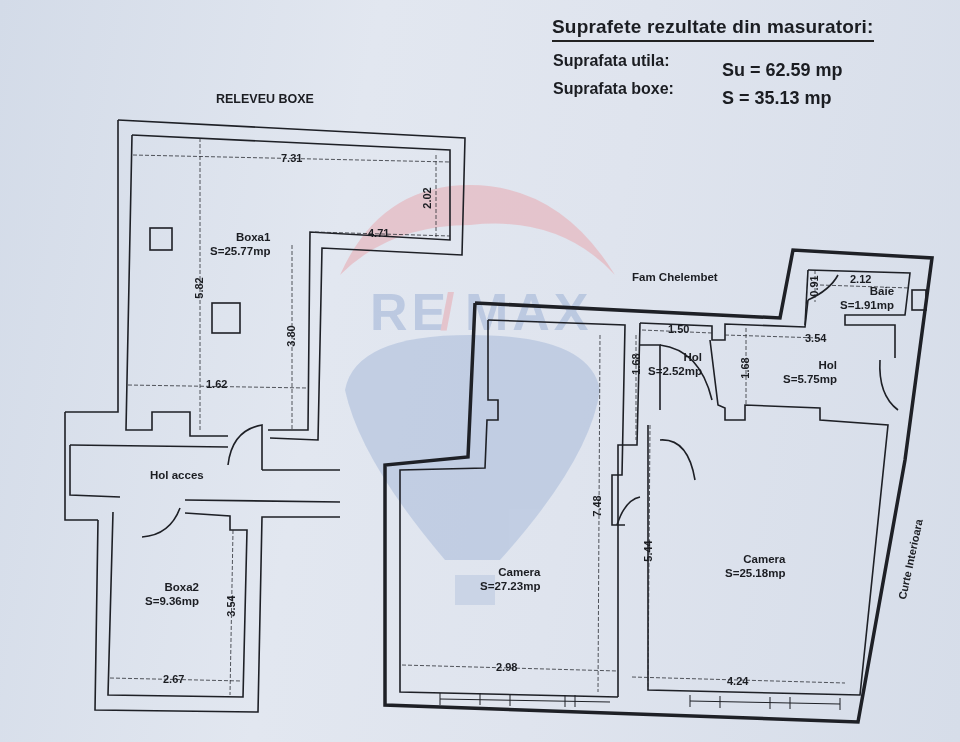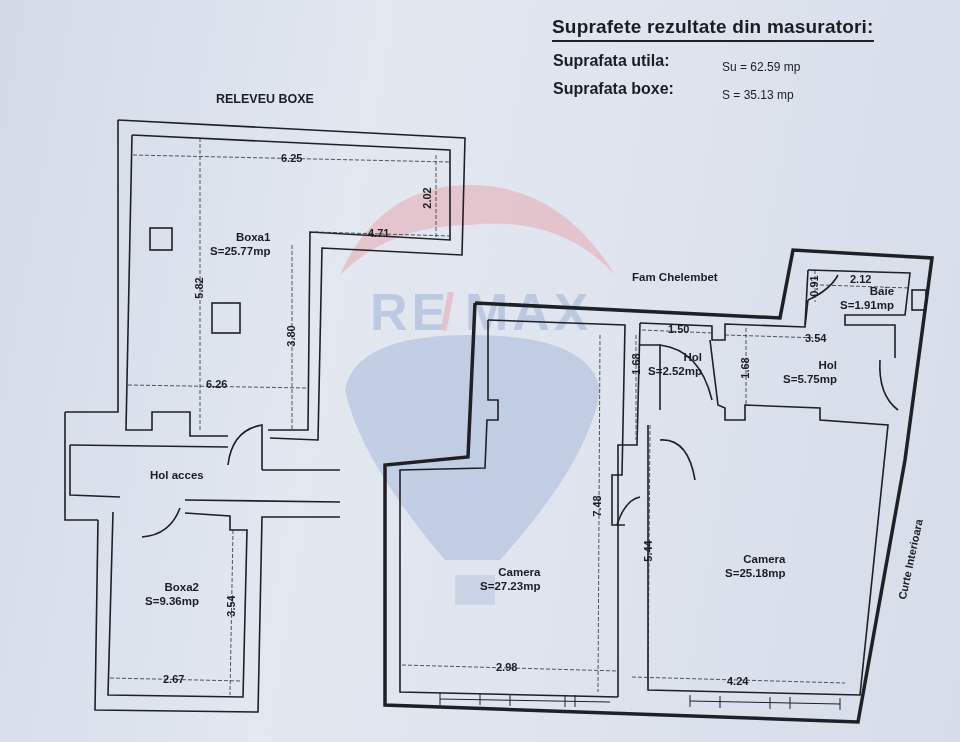--- a/index.html
+++ b/index.html
@@ -3,21 +3,21 @@
 <meta charset="utf-8">
 <style>
   html,body{margin:0;padding:0;}
   body{width:960px;height:742px;overflow:hidden;background:#dde3ee;font-family:"Liberation Sans",sans-serif;position:relative;}
   .paper{position:absolute;left:0;top:0;width:960px;height:742px;
     background:linear-gradient(100deg,#d3dbe8 0%,#e2e7f0 35%,#dfe4ee 60%,#d6dde9 100%);}
   svg{position:absolute;left:0;top:0;}
   .t{position:absolute;color:#1b1d22;white-space:nowrap;}
   .hdr-title{left:552px;top:16px;font-size:19px;font-weight:bold;border-bottom:2px solid #222;padding-bottom:2px;letter-spacing:0.2px;}
   .hdr-l{font-size:16px;font-weight:bold;}
-  .hdr-v{font-size:12px;font-weight:normal;}
+  .hdr-v{font-size:18px;font-weight:bold;}
   .lbl{font-size:11.5px;font-weight:bold;text-align:right;line-height:14px;}
   .dim{font-size:11px;font-weight:bold;background:transparent;}
   .vert{transform:rotate(-90deg);transform-origin:center center;}
   .curte{transform:rotate(-78deg);transform-origin:left top;font-size:11px;font-weight:bold;}
 </style>
 </head>
 <body>
 
 <div class="paper"></div>
 
@@ -113,26 +113,26 @@
 <div class="t" style="left:216px;top:92px;font-size:12.5px;font-weight:bold;">RELEVEU BOXE</div>
 <div class="t lbl" style="left:210px;top:230px;">
   <div>Boxa1</div>
   <div>S=25.77mp</div>
 </div>
 <div class="t lbl" style="left:150px;top:468px;">Hol acces</div>
 <div class="t lbl" style="left:145px;top:580px;">
   <div>Boxa2</div>
   <div>S=9.36mp</div>
 </div>
-<div class="t dim" style="left:281px;top:152px;">6.25</div>
+<div class="t dim" style="left:281px;top:152px;">7.31</div>
 <div class="t dim vert" style="left:416px;top:192px;">2.02</div>
 <div class="t dim" style="left:368px;top:227px;">4.71</div>
 <div class="t dim vert" style="left:188px;top:282px;">5.82</div>
 <div class="t dim vert" style="left:280px;top:330px;">3.80</div>
-<div class="t dim" style="left:206px;top:378px;">6.26</div>
+<div class="t dim" style="left:206px;top:378px;">1.62</div>
 <div class="t dim vert" style="left:220px;top:600px;">3.54</div>
 <div class="t dim" style="left:163px;top:673px;">2.67</div>
 
 <div class="t" style="left:632px;top:271px;font-size:11.5px;font-weight:bold;">Fam Chelembet</div>
 <div class="t curte" style="left:896px;top:598px;">Curte Interioara</div>
 
 <div class="t lbl" style="left:840px;top:284px;">
   <div>Baie</div>
   <div>S=1.91mp</div>
 </div>

